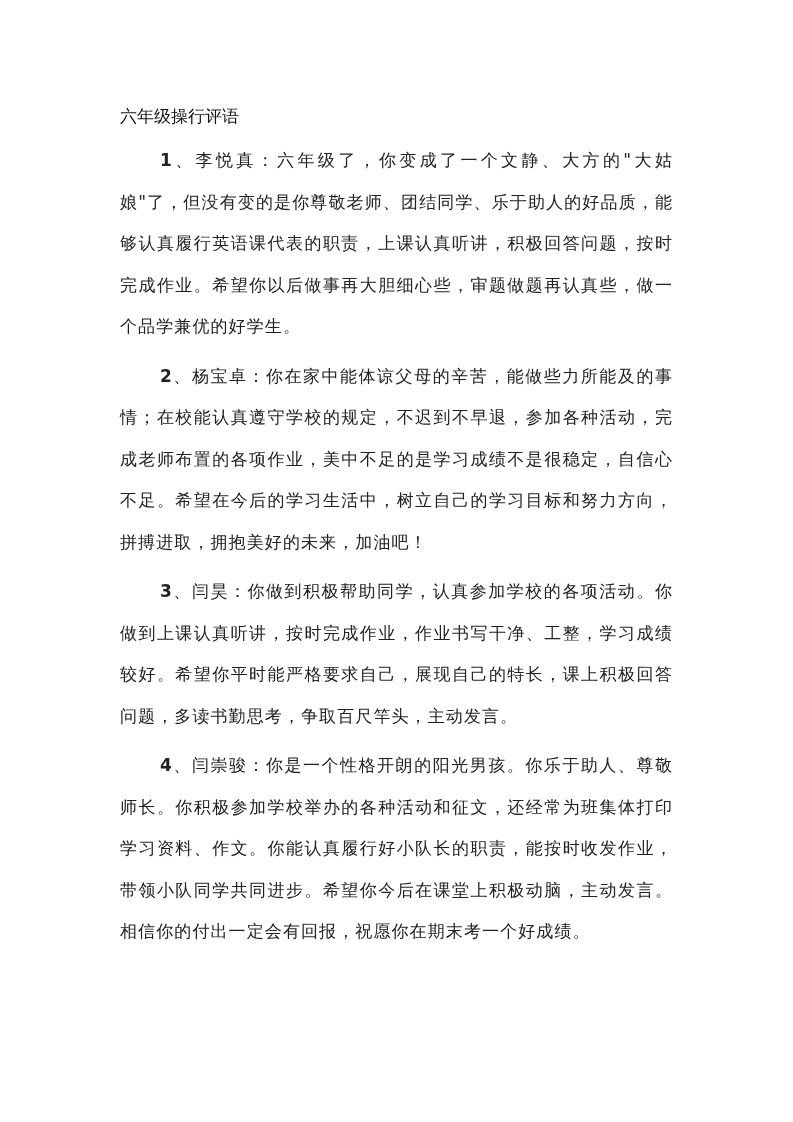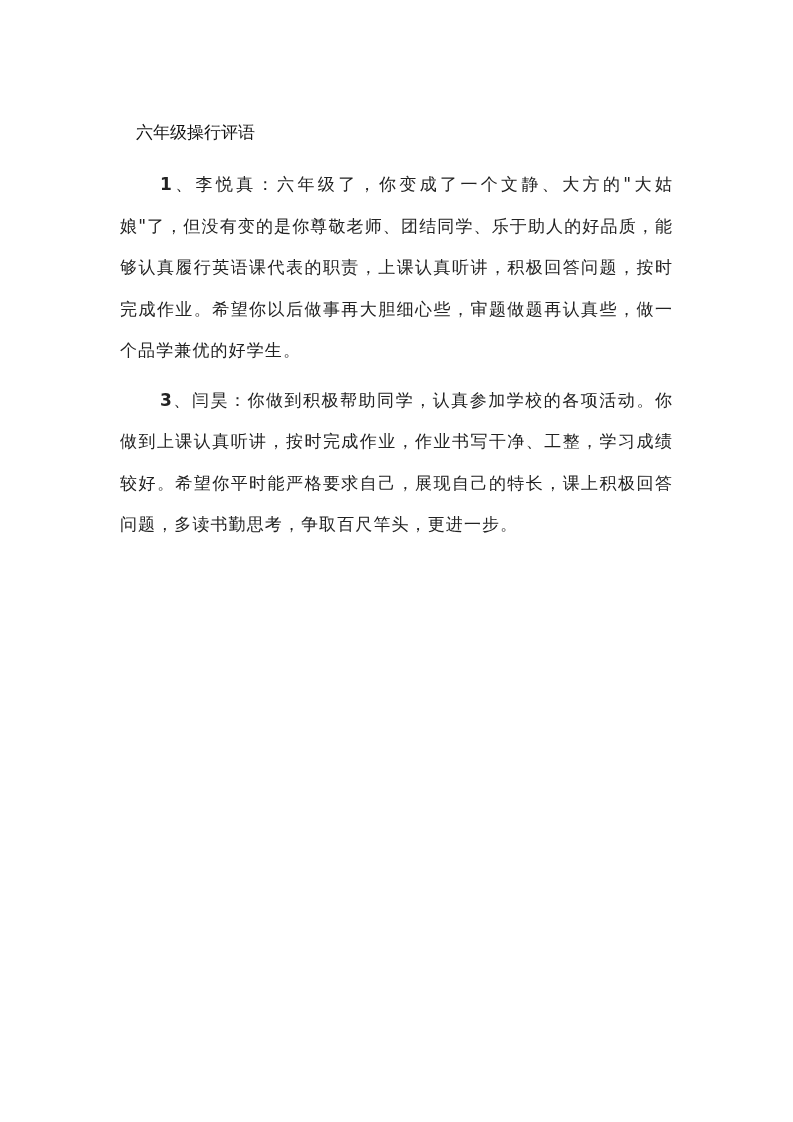--- a/index.html
+++ b/index.html
@@ -7,21 +7,21 @@
   .page {
     position: absolute;
     left: 120px;
     top: 100px;
     width: 553px;
     font-family: "DejaVu Sans", "Liberation Sans", sans-serif;
     font-size: 17px;
     color: #222222;
   }
   .doc-title {
-    margin: 16px;
+    margin: 0;
     height: 32px;
     line-height: 32px;
     font-size: 17px;
     font-weight: normal;
     color: #111111;
   }
   .para {
     margin: 8px 0 0 0;
     line-height: 41.5px;
     text-indent: 40px;
@@ -31,17 +31,19 @@
   .num { font-weight: bold; color: #222; }
 </style>
 </head>
 <body>
 
 <div class="page">
   <h1 class="doc-title">六年级操行评语</h1>
 
   <p class="para"><span class="num">1</span><span>、</span><span>李悦真</span><span>：</span><span>六年级了，你变成了一个文静、大方的"大姑娘"了，但没有变的是你尊敬老师、团结同学、乐于助人的好品质，能够认真履行英语课代表的职责，上课认真听讲，积极回答问题，按时完成作业。希望你以后做事再大胆细心些，审题做题再认真些，做一个品学兼优的好学生。</span></p>
 
+  <p class="para"><span class="num">2</span><span>、</span><span>杨宝卓</span><span>：</span><span>你在家中能体谅父母的辛苦，能做些力所能及的事情；在校能认真遵守学校的规定，不迟到不早退，参加各种活动，完成老师布置的各项作业，美中不足的是学习成绩不是很稳定，自信心不足。希望在今后的学习生活中，树立自己的学习目标和努力方向，拼搏进取，拥抱美好的未来，加油吧！</span></p>
 
-  <p class="para"><span class="num">3</span><span>、</span><span>闫昊</span><span>：</span><span>你做到积极帮助同学，认真参加学校的各项活动。你做到上课认真听讲，按时完成作业，作业书写干净、工整，学习成绩较好。希望你平时能严格要求自己，展现自己的特长，课上积极回答问题，多读书勤思考，争取百尺竿头，更进一步。</span></p>
+  <p class="para"><span class="num">3</span><span>、</span><span>闫昊</span><span>：</span><span>你做到积极帮助同学，认真参加学校的各项活动。你做到上课认真听讲，按时完成作业，作业书写干净、工整，学习成绩较好。希望你平时能严格要求自己，展现自己的特长，课上积极回答问题，多读书勤思考，争取百尺竿头，主动发言。</span></p>
 
+  <p class="para"><span class="num">4</span><span>、</span><span>闫崇骏</span><span>：</span><span>你是一个性格开朗的阳光男孩。你乐于助人、尊敬师长。你积极参加学校举办的各种活动和征文，还经常为班集体打印学习资料、作文。你能认真履行好小队长的职责，能按时收发作业，带领小队同学共同进步。希望你今后在课堂上积极动脑，主动发言。相信你的付出一定会有回报，祝愿你在期末考一个好成绩。</span></p>
 
 </div>
 
 </body></html>

